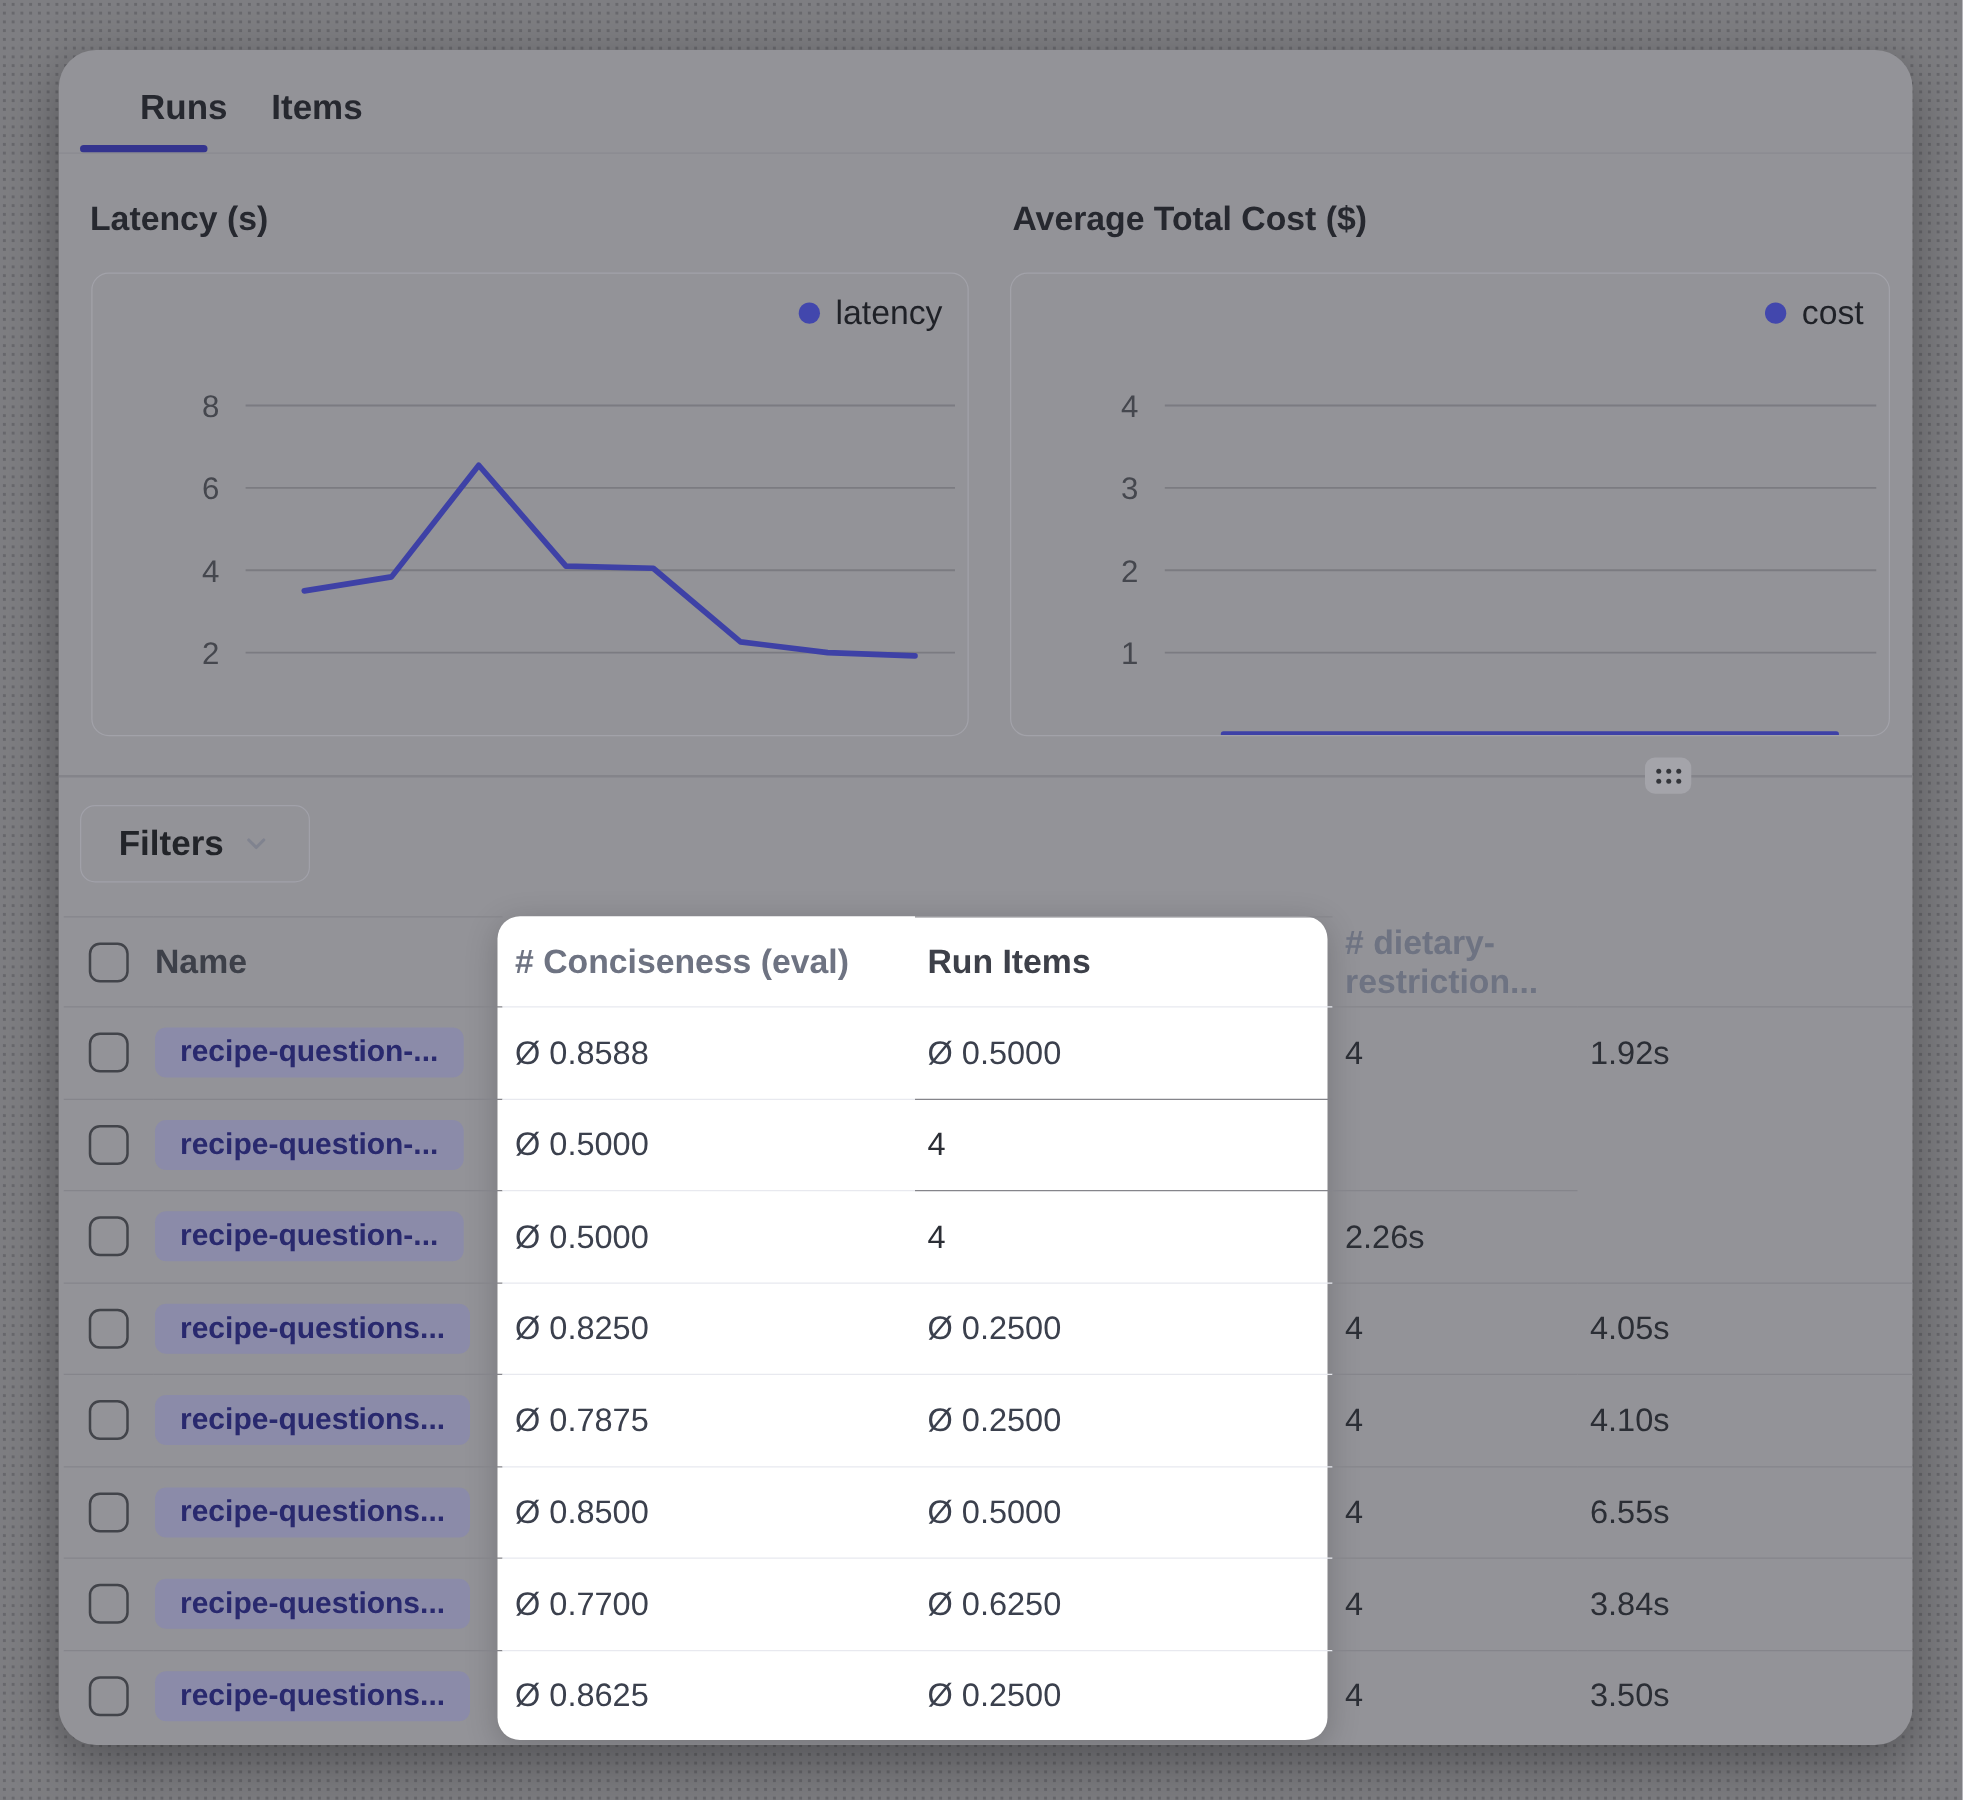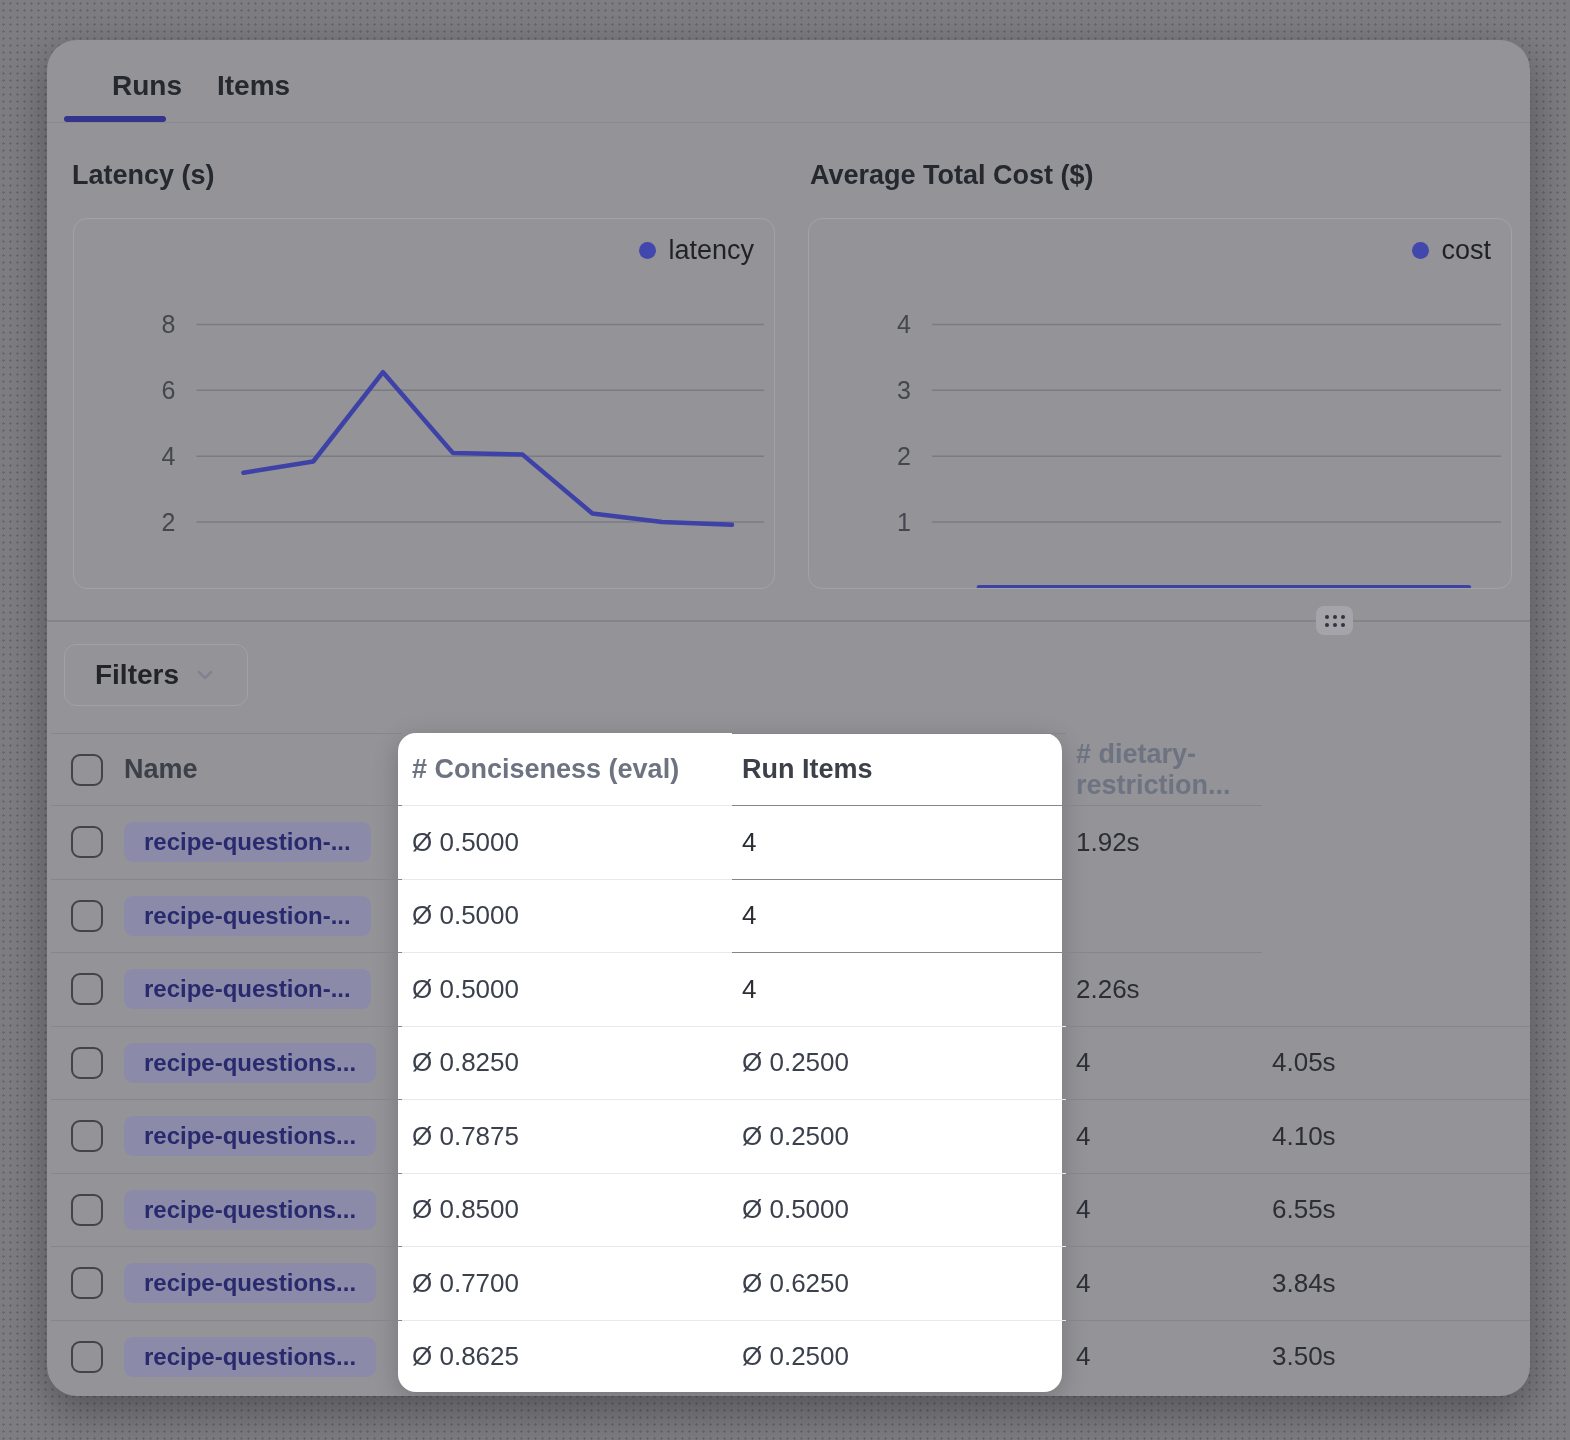--- a/index.html
+++ b/index.html
@@ -159,20 +159,21 @@
         <div class="cell c3 hdr hl"># dietary-restriction...</div>
       </div>
       <div id="rows">
   <div class="row">
     <div class="cell c0">
               <span class="checkbox"></span>
             </div>
     <div class="cell c1">
               <span class="chip">recipe-question-...</span>
             </div>
+    <div class="cell c2 val hl">Ø 0.8588</div>
     <div class="cell c3 val hl">Ø 0.5000</div>
     <div class="cell c4 val">4</div>
     <div class="cell c5 val">1.92s</div>
   </div>
 
   <div class="row">
     <div class="cell c0">
               <span class="checkbox"></span>
             </div>
     <div class="cell c1">

